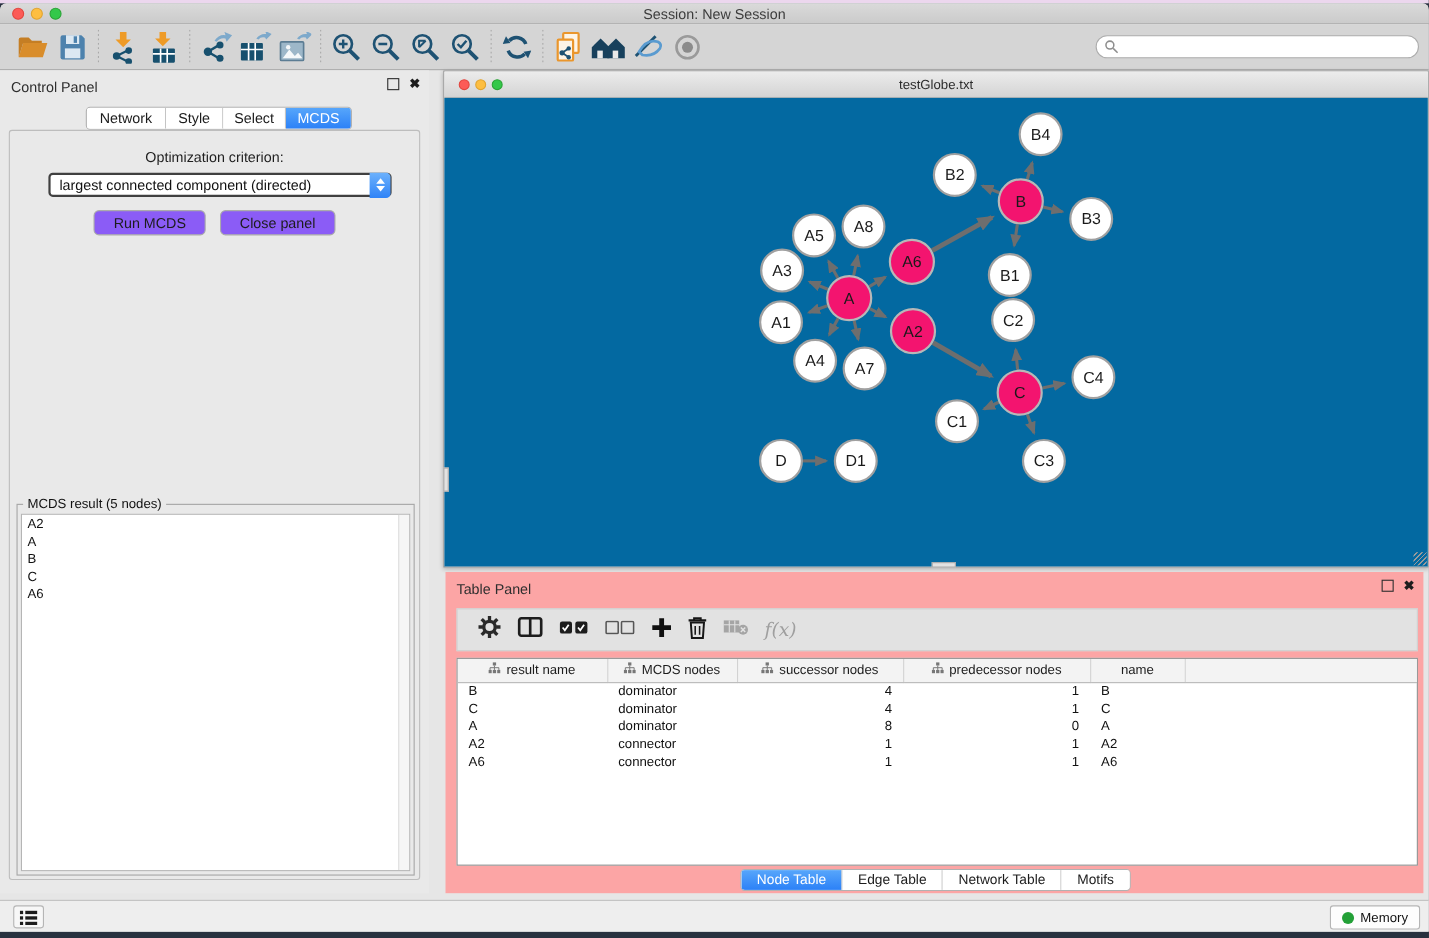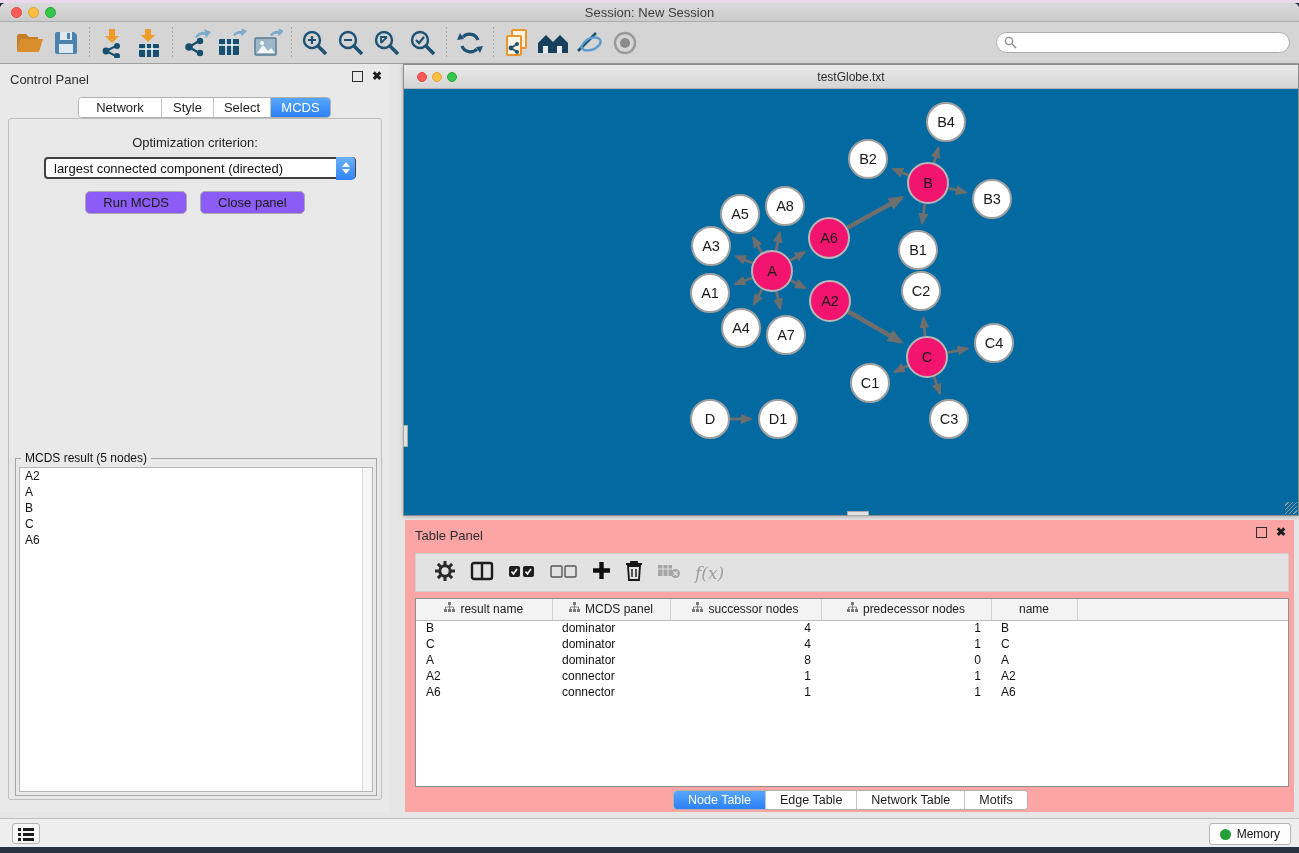--- a/index.html
+++ b/index.html
@@ -306,21 +306,21 @@
 
       <div class="control-panel">
         <div class="panel-header">
           <span class="panel-title">Control Panel</span>
           <span class="panel-btns">
             <span class="float-btn"></span>
             <span class="close-btn">✖</span>
           </span>
         </div>
         <div class="seg-tabs">
-            <div class="seg-tab" style="width: 83px;">Network</div>
+            <div class="seg-tab" style="width: 72px;">Network</div>
             <div class="seg-tab" style="width: 52px;">Style</div>
             <div class="seg-tab" style="width: 57px;">Select</div>
             <div class="seg-tab active" style="width: 59px;">MCDS</div>
           </div>
         <div class="cp-content">
           <div class="opt-label">Optimization criterion:</div>
           <div class="dropdown">
             <span class="dropdown-text">largest connected component (directed)</span>
             <span class="dropdown-stepper">
               <span class="chev-up"></span>
@@ -579,21 +579,21 @@
                   <th><span class="hdr-inner">
                       <span><svg width="11" height="11" viewBox="0 0 11 11">
                           <g fill="#777">
                             <rect x="4" y="0" width="3" height="3"></rect>
                             <rect x="0" y="7" width="3" height="3"></rect>
                             <rect x="4" y="7" width="3" height="3"></rect>
                             <rect x="8" y="7" width="3" height="3"></rect>
                           </g>
                           <path d="M5.5 3 v2 M1.5 7 v-2 h8 v2 M5.5 5 v2" stroke="#777" stroke-width="0.9" fill="none"></path>
                         </svg></span>
-                      <span>MCDS panel</span>
+                      <span>MCDS nodes</span>
                     </span></th>
                   <th><span class="hdr-inner">
                       <span><svg width="11" height="11" viewBox="0 0 11 11">
                           <g fill="#777">
                             <rect x="4" y="0" width="3" height="3"></rect>
                             <rect x="0" y="7" width="3" height="3"></rect>
                             <rect x="4" y="7" width="3" height="3"></rect>
                             <rect x="8" y="7" width="3" height="3"></rect>
                           </g>
                           <path d="M5.5 3 v2 M1.5 7 v-2 h8 v2 M5.5 5 v2" stroke="#777" stroke-width="0.9" fill="none"></path>

